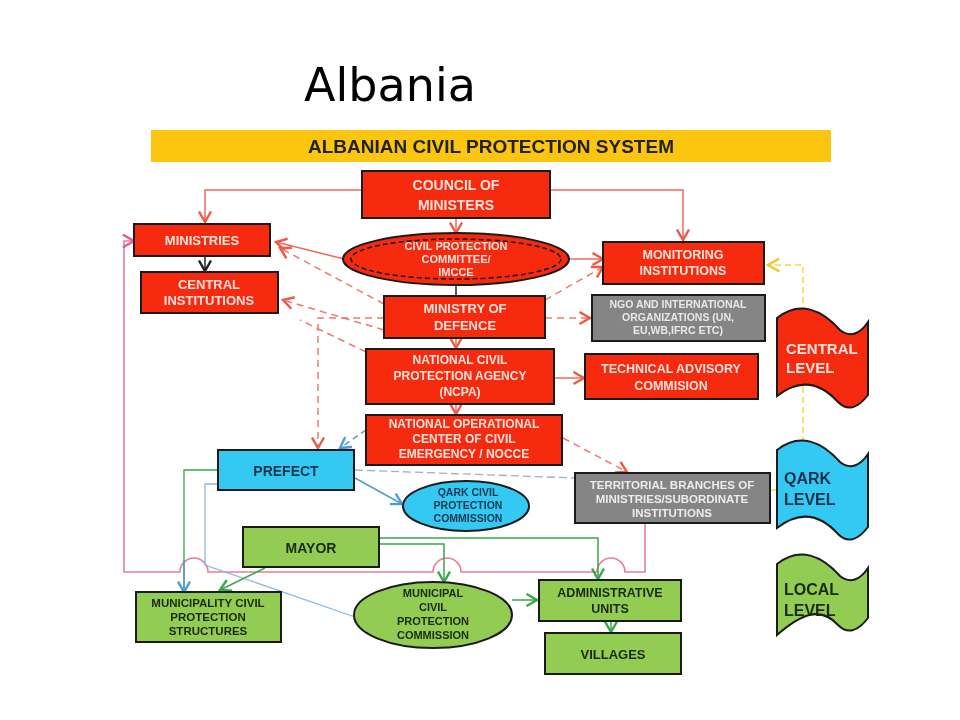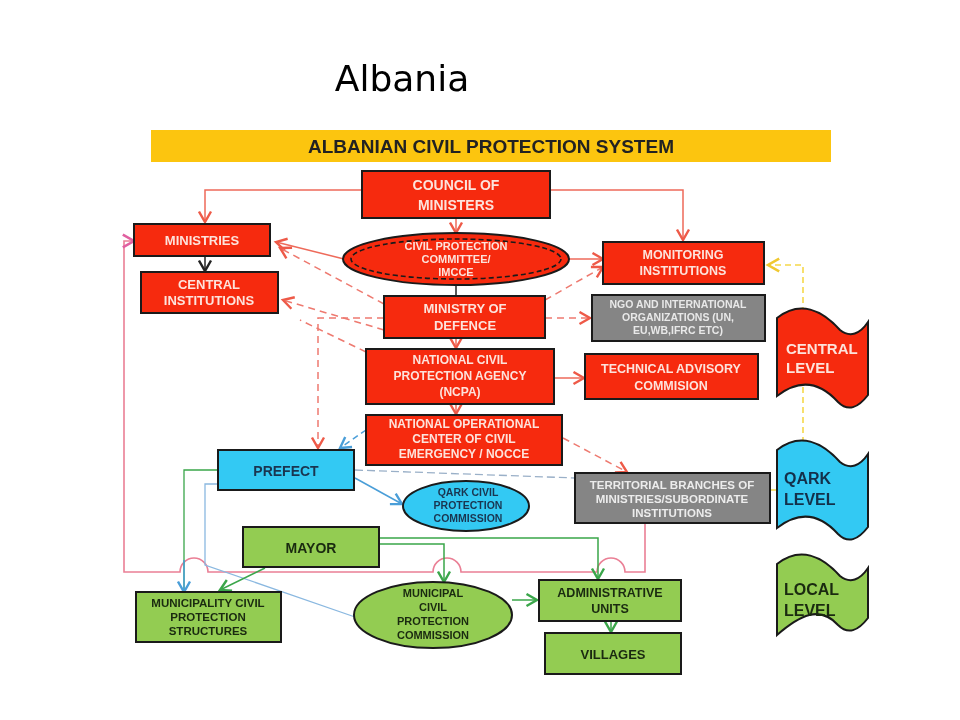--- a/index.html
+++ b/index.html
@@ -1,17 +1,17 @@
 <!DOCTYPE html>
 <html><head>
 <meta charset="utf-8">
 <style>
   html, body { margin: 0; padding: 0; background: #ffffff; }
   body { width: 960px; height: 720px; position: relative; overflow: hidden; font-family: "DejaVu Sans", sans-serif; }
-  .slide-title { position: absolute; left: 12px; top: 58px; width: 780px; text-align: center; font-size: 36px; color: #000; font-family: "DejaVu Sans", sans-serif; }
+  .slide-title { position: absolute; left: 0; top: 58px; width: 780px; text-align: center; font-size: 46px; color: #000; font-family: "DejaVu Sans", sans-serif; }
   svg { position: absolute; left: 0; top: 0; }
   .bt { font-family: "Liberation Sans", sans-serif; font-weight: bold; text-anchor: middle; }
 </style>
 </head>
 <body>
 
 <div class="slide-title">Albania</div>
 
 <svg width="960" height="720" viewBox="0 0 960 720">
   <defs>

